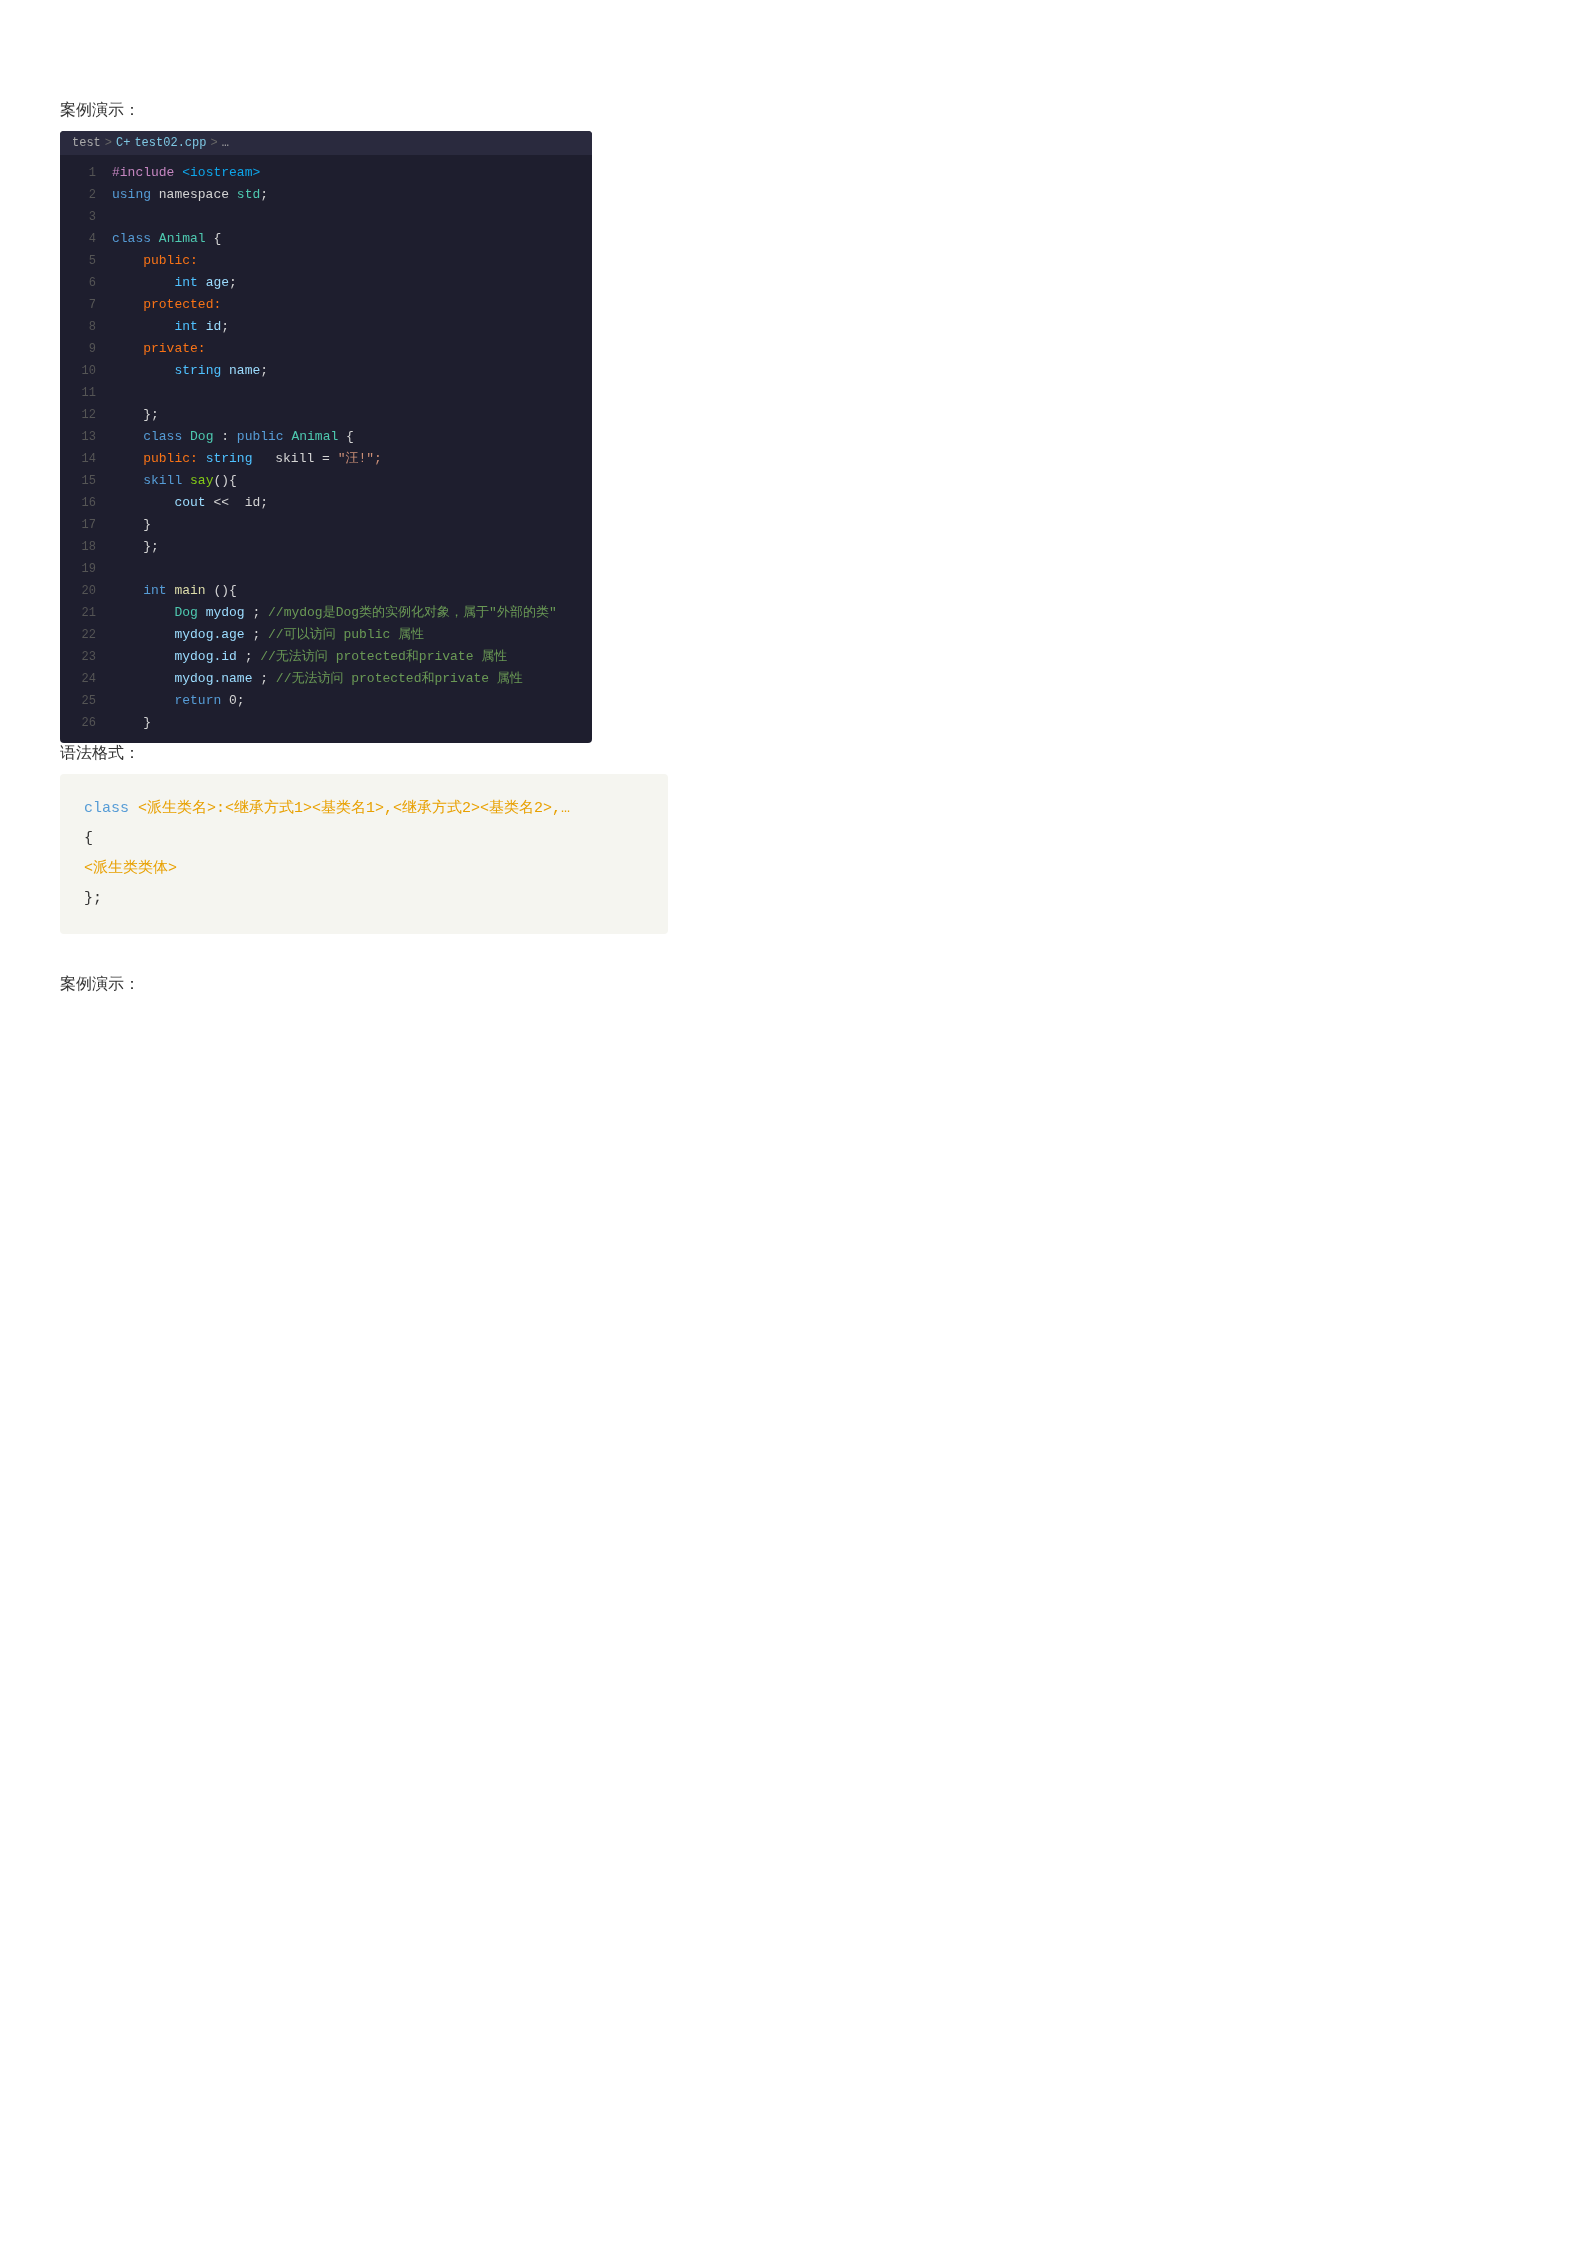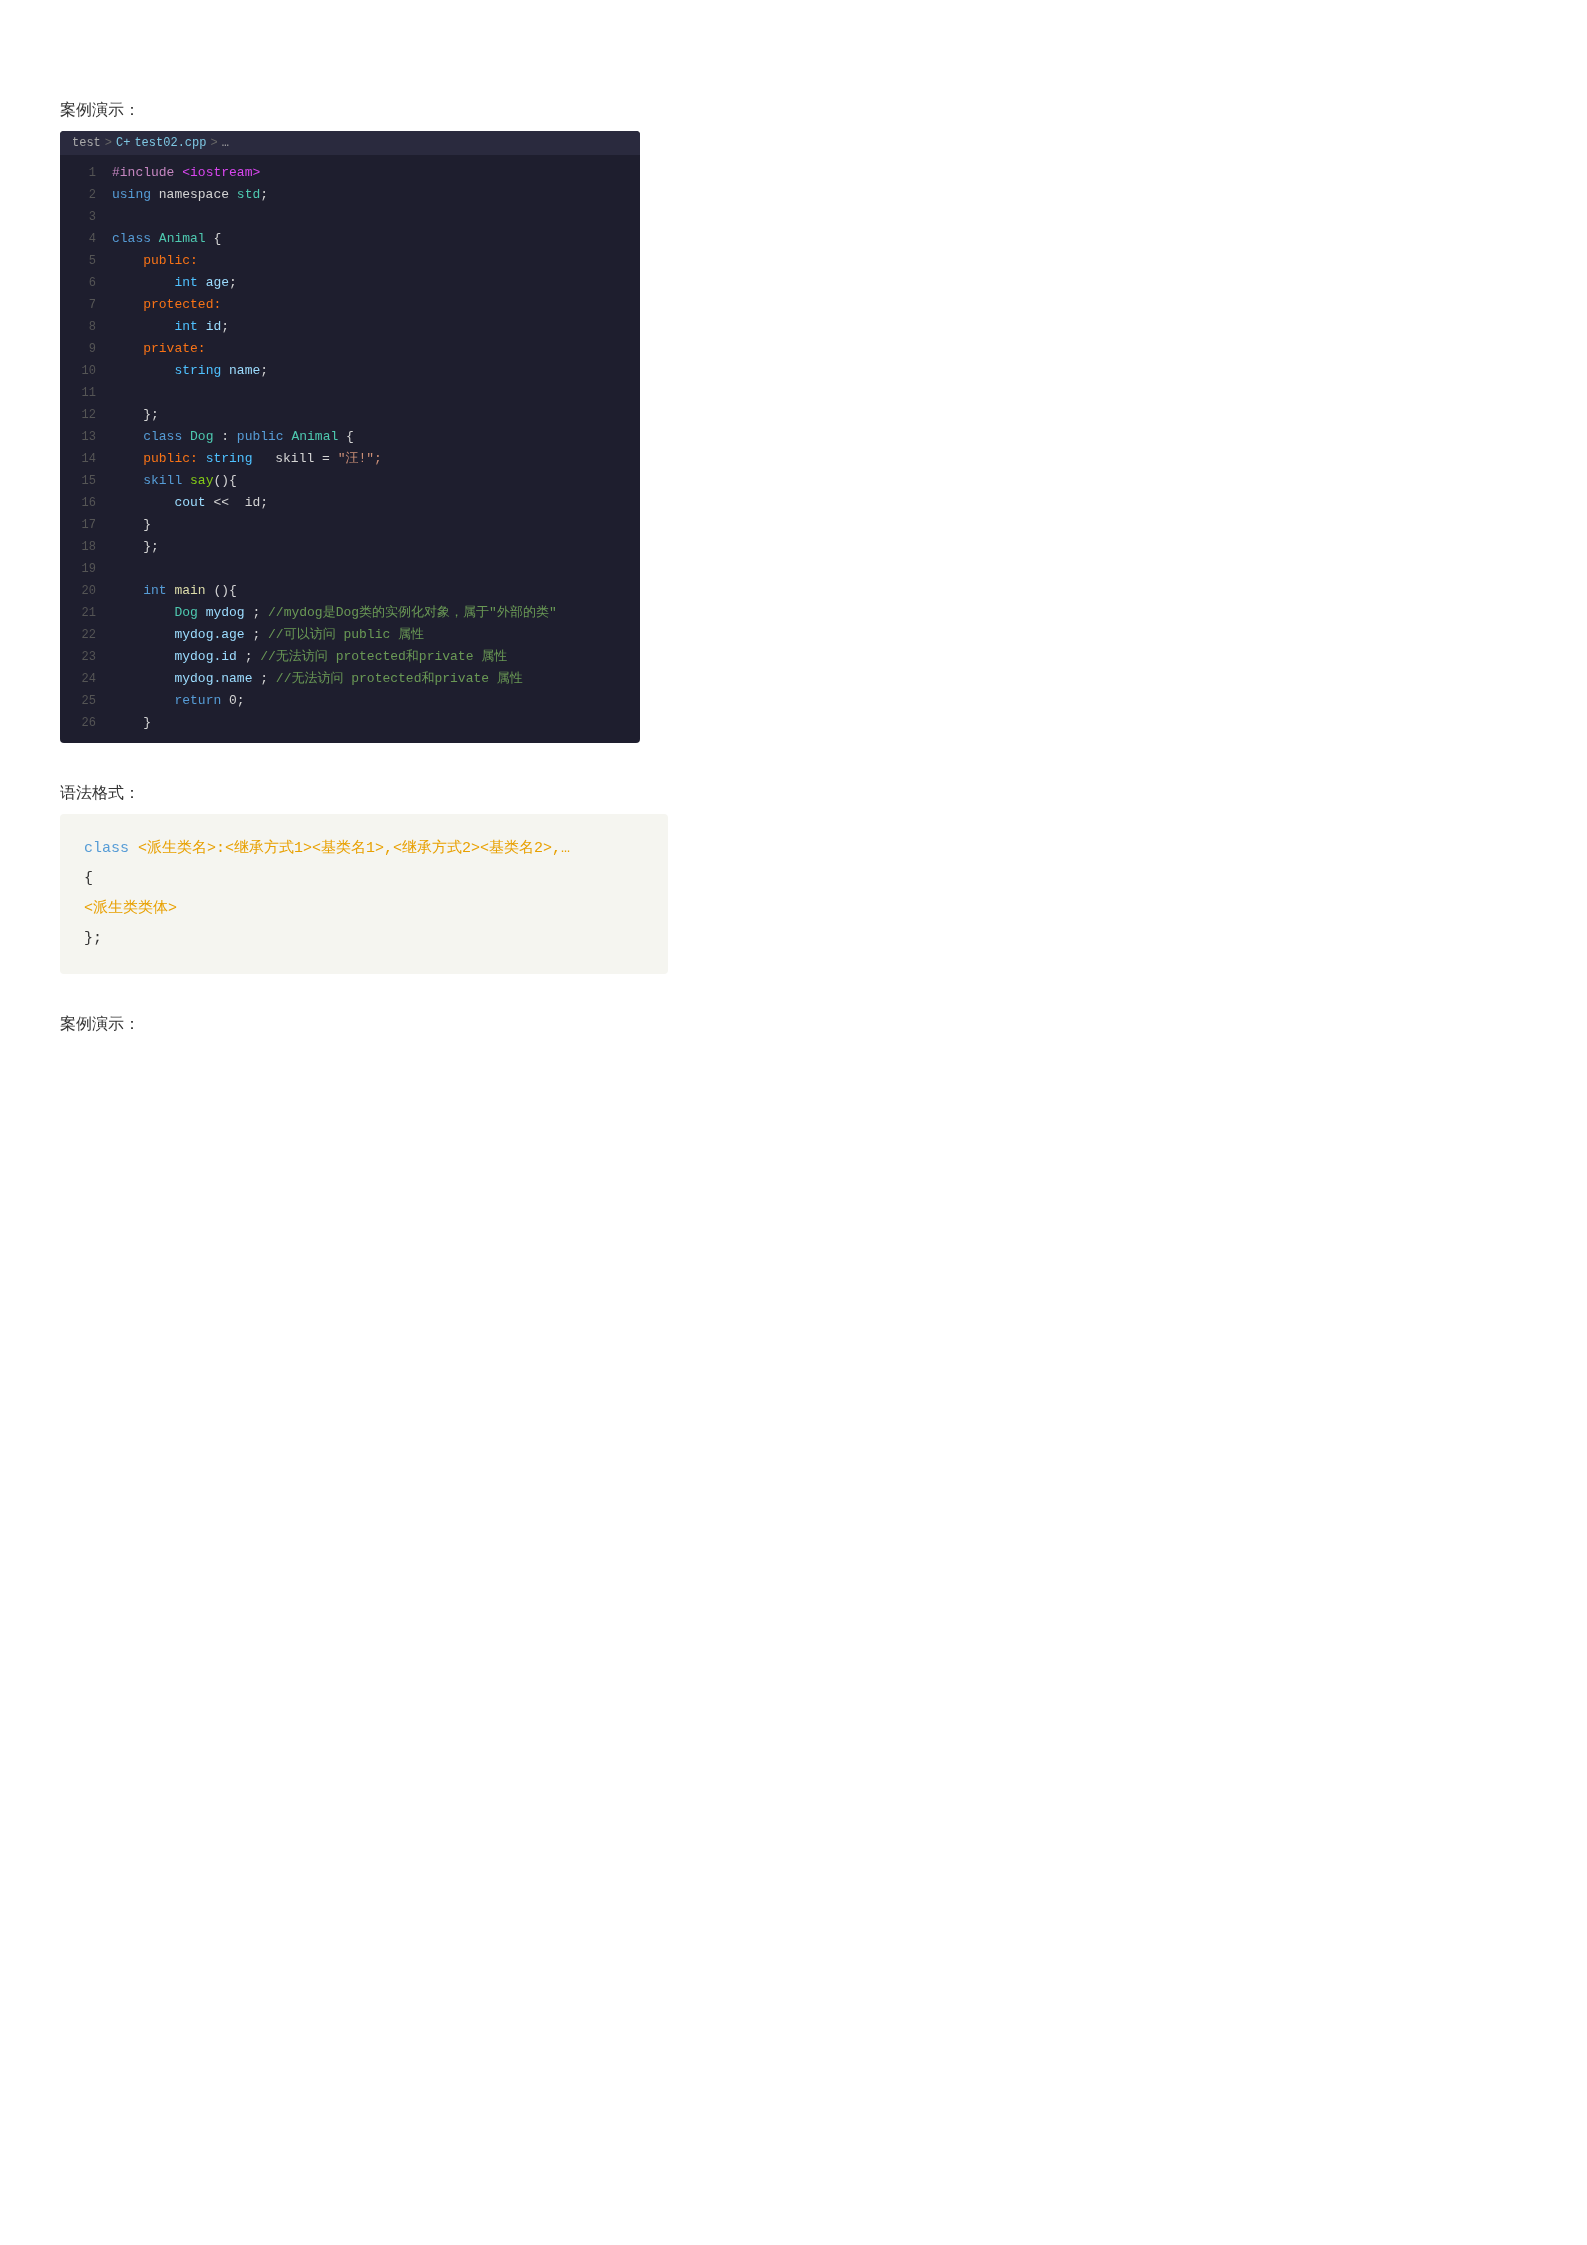--- a/index.html
+++ b/index.html
@@ -17,22 +17,21 @@
       font-size: 16px;
       color: #333;
       margin-bottom: 10px;
     }
 
     
     .code-editor {
       background: #1e1e2e;
       border-radius: 4px;
       overflow: hidden;
-      margin-bottom: 40px;
-      width: 580px;
+      width: 532px;
       font-family: 'Consolas', 'Courier New', monospace;
       font-size: 13px;
     }
 
     .code-breadcrumb {
       background: #2a2a3e;
       color: #aaa;
       padding: 5px 12px;
       font-size: 12px;
       display: flex;
@@ -92,21 +91,21 @@
       <span style="color:#aaa;">test</span>
       <span style="color:#666;">&gt;</span>
       <span style="color:#7ec8e3;">C+</span>
       <span style="color:#7ec8e3;">test02.cpp</span>
       <span style="color:#666;">&gt;</span>
       <span style="color:#aaa;">…</span>
     </div>
     <div class="code-body" id="code-body">
     <div class="code-line">
           <span class="line-num">1</span>
-          <span class="line-content"><span style="color: rgb(197, 134, 192); font-family: Liberation Mono, monospace;">#include</span><span style="color: rgb(212, 212, 212);"> </span><span style="color: #d946ef; text-align: center;">&lt;iostream&gt;</span></span>
+          <span class="line-content"><span style="color: rgb(197, 134, 192); font-family: Liberation Mono, monospace;">#include</span><span style="color: rgb(212, 212, 212);"> </span><span style="color: #0ea5e9; text-align: center;">&lt;iostream&gt;</span></span>
         </div>
         <div class="code-line">
           <span class="line-num">2</span>
           <span class="line-content"><span style="color: rgb(86, 156, 214);">using</span><span style="color: rgb(212, 212, 212);"> namespace </span><span style="color: rgb(78, 201, 176);">std</span><span style="color: rgb(212, 212, 212);">;</span></span>
         </div>
         <div class="code-line">
           <span class="line-num">3</span>
           <span class="line-content">&nbsp;</span>
         </div>
         <div class="code-line">

